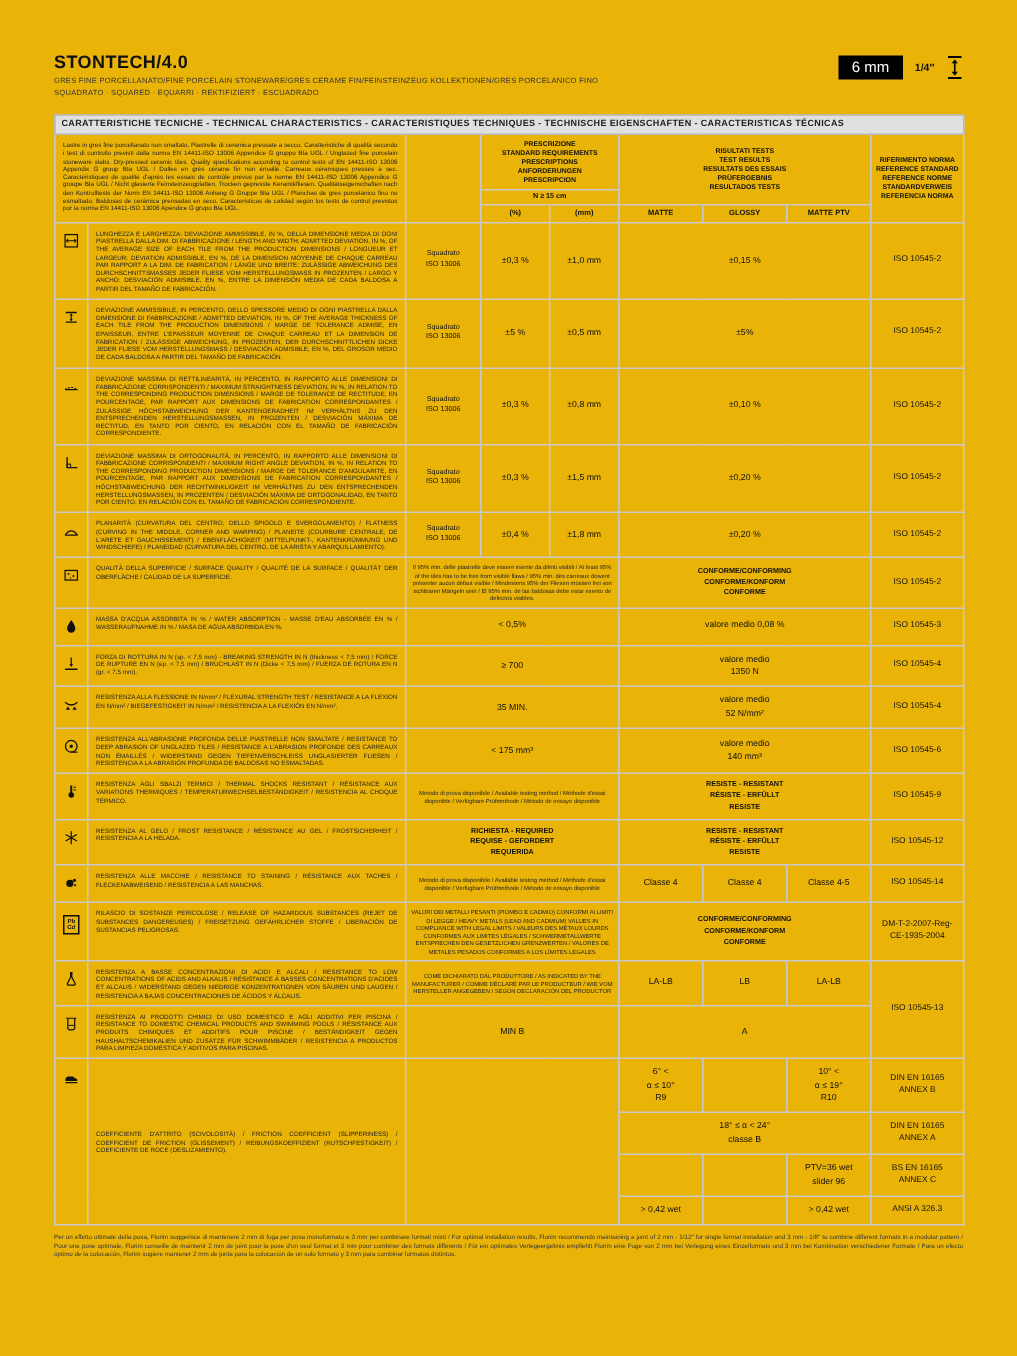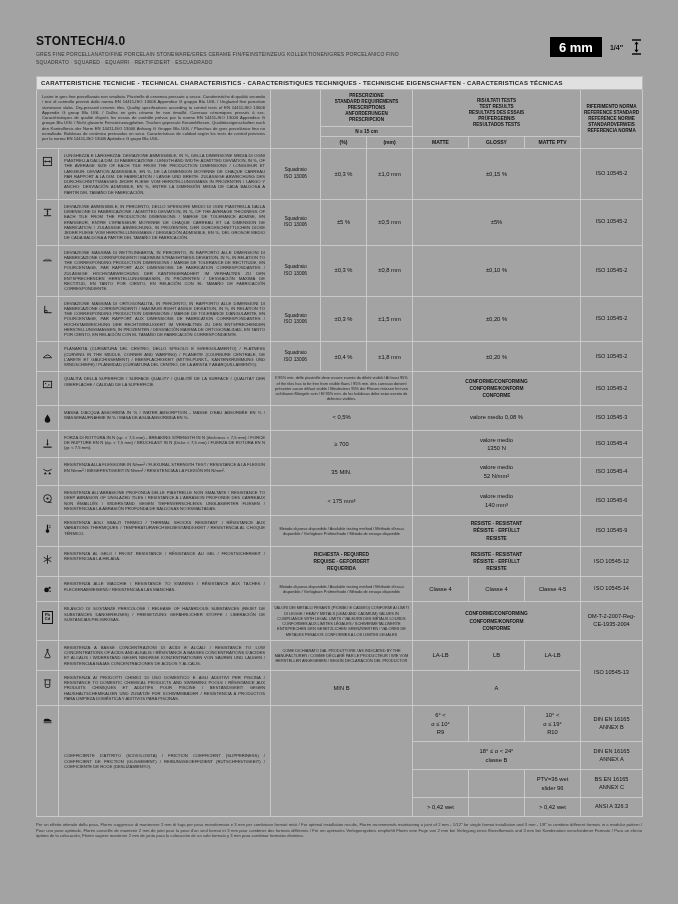--- a/index.html
+++ b/index.html
@@ -1,25 +1,25 @@
 <!DOCTYPE html>
 <html><head>
 <meta charset="utf-8">
 <style>
   *{box-sizing:border-box;margin:0;padding:0}
   body{background:#ffffff;font-family:"Liberation Sans",sans-serif;color:#111}
-  .page{position:relative;width:678px;height:904px;background:#a3a3a3;overflow:hidden}
+  .page{position:relative;width:678px;height:904px;background:#eab308;overflow:hidden}
   .content{position:absolute;left:36px;top:34px;width:606px}
 
   
   .doc-header{position:relative;margin-bottom:8px;min-height:34px}
   .doc-title{font-size:12px;font-weight:bold;letter-spacing:.3px;color:#111}
   .doc-sub{font-size:5px;color:#333;margin-top:2.5px;letter-spacing:.2px}
   .thickness{position:absolute;right:0;top:3px;display:flex;align-items:center;gap:5px}
-  .badge-black{background:#000;color:#fff;font-size:13px;font-weight:bold;padding:2.5px 9px;display:inline-block}
+  .badge-black{background:#000;color:#fff;font-size:10px;font-weight:normal;padding:2.5px 9px;display:inline-block}
   .badge-inch{font-size:7px;font-weight:bold;color:#111;padding:2px 3px}
   .th-arrow{display:block}
 
   
   table.spec{width:606px;border-collapse:collapse;table-layout:fixed}
   .spec th,.spec td{border:1px solid #c9c9c9;vertical-align:middle;padding:2px;font-weight:normal}
   tr.band th{background:#e0e0e0;border:1px solid #b9b9b9;font-size:6px;font-weight:bold;letter-spacing:.25px;text-align:left;padding:3px 4px;color:#222}
   th.intro{font-size:4.2px;line-height:1.25;text-align:justify;vertical-align:top;padding:4px 5px;color:#222}
   th.grp{font-size:4.6px;font-weight:bold;line-height:1.3;text-align:center;white-space:pre-line;vertical-align:middle;padding:3px 2px}
   th.n15{font-size:4.8px;font-weight:bold;text-align:center;padding:2px}

